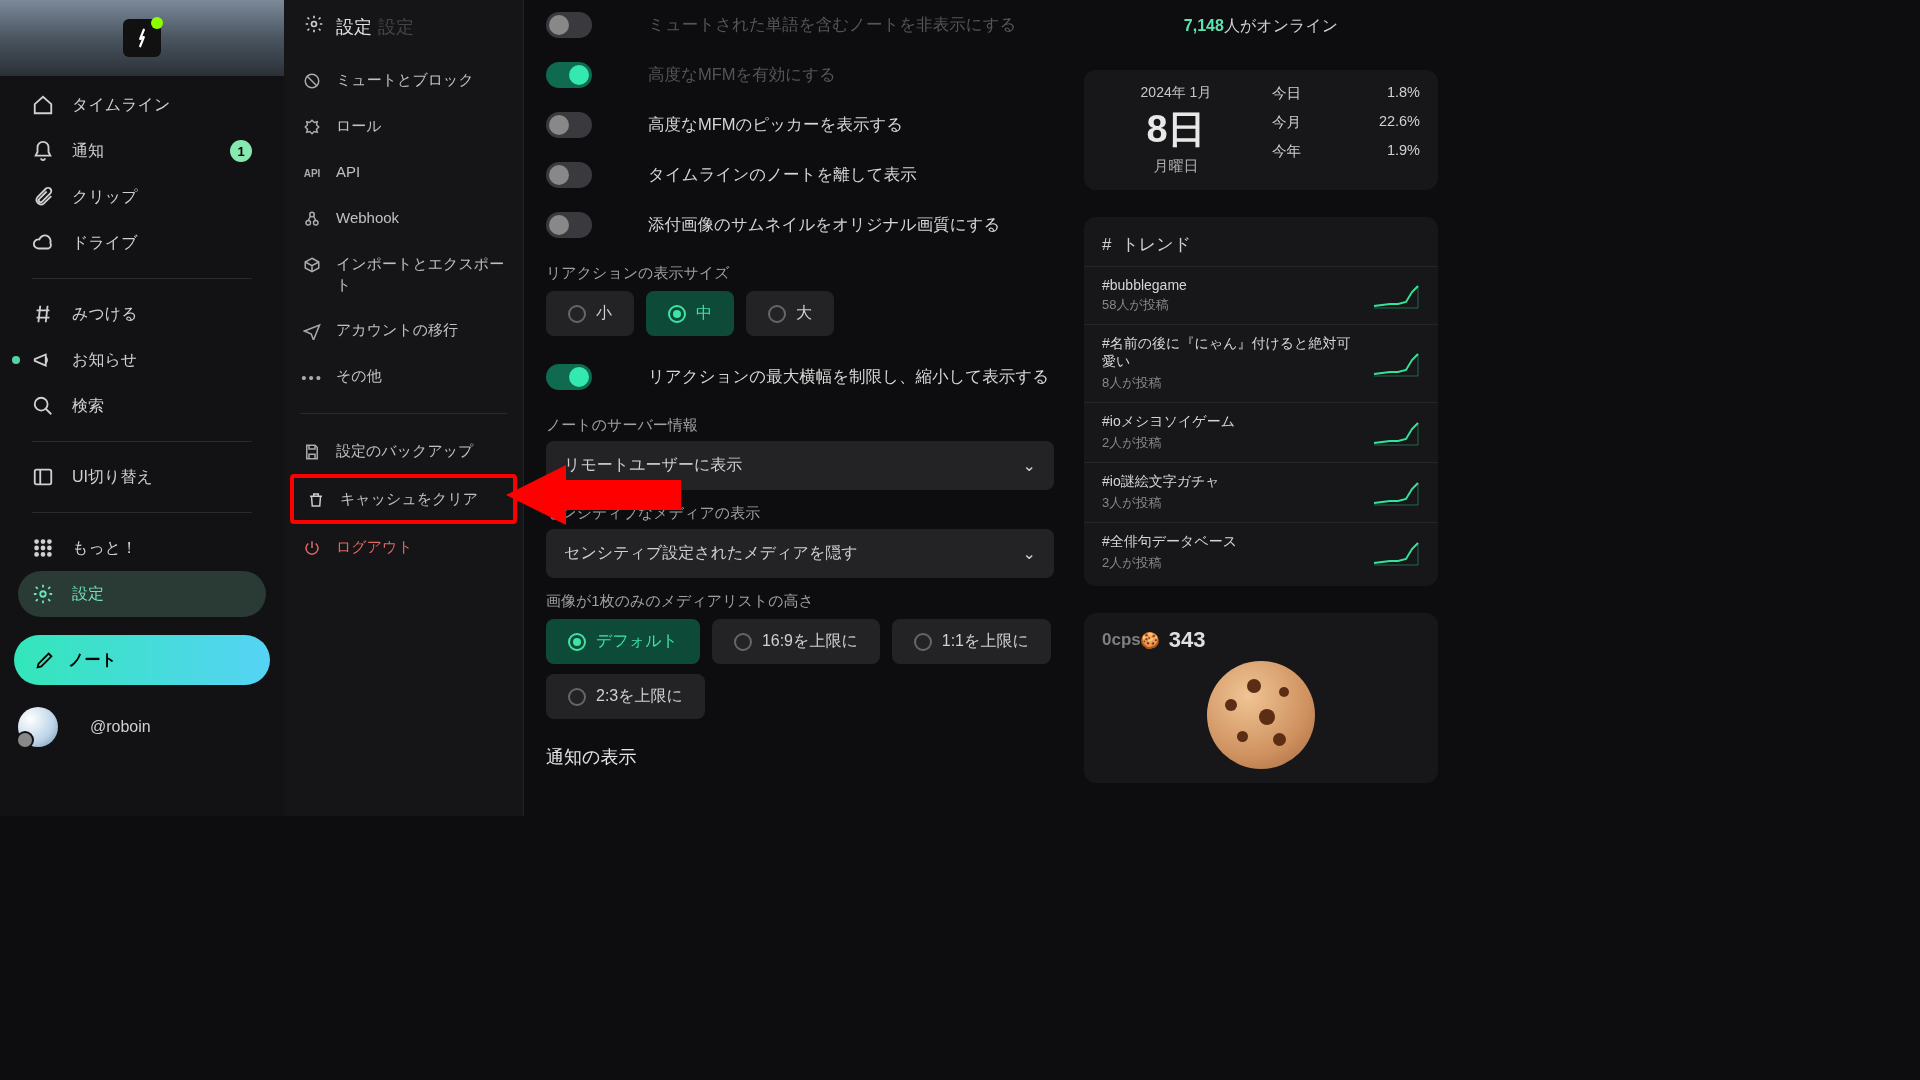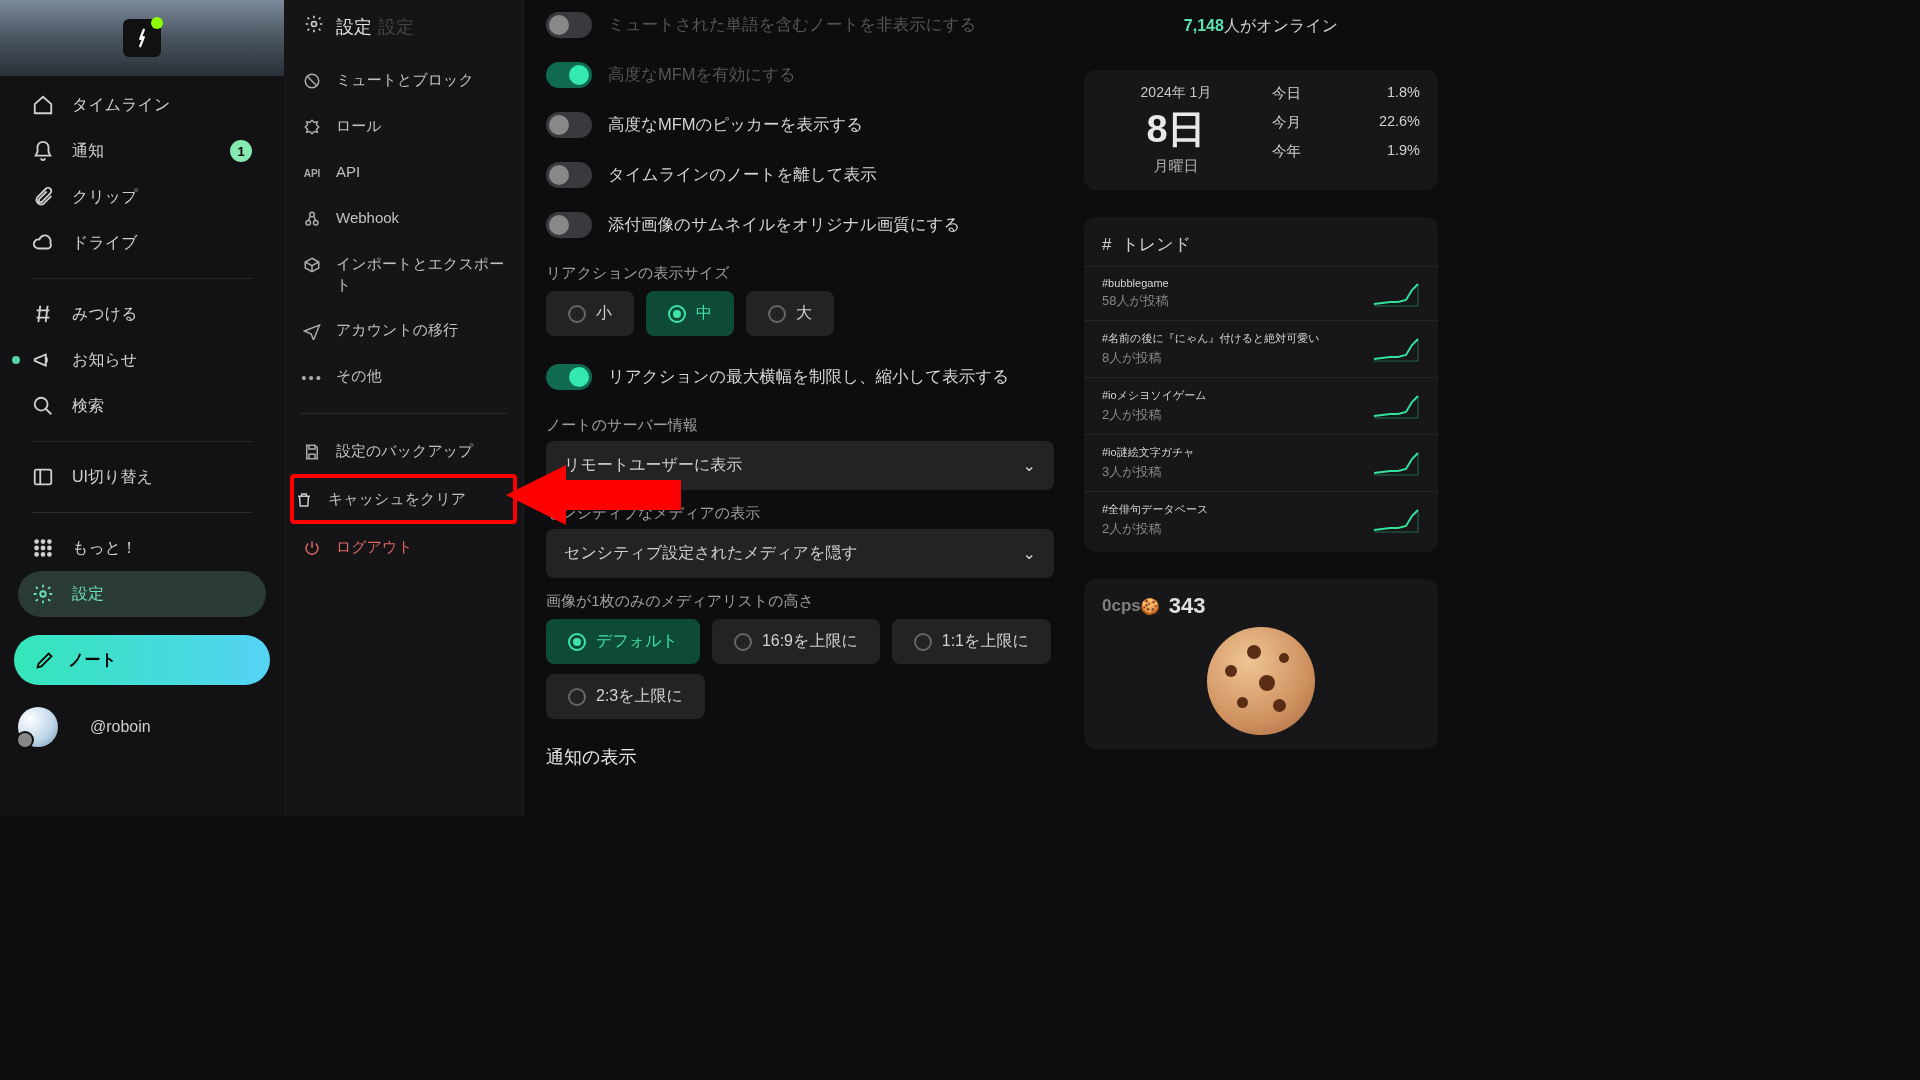--- a/index.html
+++ b/index.html
@@ -72,28 +72,28 @@
 }
 .settings-header span.ghost { color:#444; margin-left:-6px;}
 .set-list { padding: 4px 0; overflow-y:auto; flex:1;}
 .set-item {
   display:flex; align-items:flex-start; gap:14px; padding:12px 18px;
   color:#c0c0c0; cursor:pointer; font-size:15px;
 }
 .set-item .si-icon { width:20px; height:20px; display:flex; align-items:center; justify-content:center; flex-shrink:0; margin-top:2px;}
 .set-item .si-label { line-height:1.4; }
 .set-sep { height:1px; background:#2a2a2e; margin:14px 16px; }
-.set-item.highlighted { border:4px solid #ff0000; border-radius:4px; margin:0 6px; padding:10px 0;}
+.set-item.highlighted { border:4px solid #ff0000; border-radius:4px; margin:0 6px; padding:10px 12px;}
 .set-item.danger { color:#e06666; }
 
 .main {
   flex:1; padding: 0 22px 20px; overflow-y:auto;
 }
 .row { display:flex; align-items:center; gap:16px; padding:12px 0; }
-.row-label { font-size:16.5px; color:#d6d6d6; }
+.row-label { font-size:16.5px; color:#d6d6d6;margin-left:40px; }
 .row.dim .row-label { color:#555; }
 .toggle {
   width:46px; height:26px; border-radius:999px; background:#3a3a3e;
   position:relative; cursor:pointer; flex-shrink:0;
 }
 .toggle .knob { position:absolute; top:3px; left:3px; width:20px; height:20px; border-radius:50%; background:#888; }
 .toggle.on { background:#0f6a4f; }
 .toggle.on .knob { left:23px; background:#34e9b0; }
 .section-label { font-size:15px; color:#a0a0a0; margin-top:14px; margin-bottom:6px;}
 .radio-row { display:flex; gap:12px; margin:8px 0 16px;}
@@ -125,21 +125,21 @@
 .date-left { flex:1; text-align:center; }
 .date-ym { font-size:14px; color:#c8c8c8; }
 .date-day { font-size:38px; font-weight:600; color:#e8e8e8; margin:2px 0;}
 .date-wd { font-size:15px; color:#b0b0b0; }
 .stats { flex:1; display:flex; flex-direction:column; gap:10px; }
 .stat-row { display:flex; justify-content:space-between; font-size:14.5px;}
 .trend-card { background:#171719; border-radius:12px; padding:10px 0 4px;}
 .trend-header { display:flex; align-items:center; gap:10px; padding:6px 18px 10px; font-size:17px; color:#d0d0d0;}
 .trend-item { padding:10px 18px; border-top:1px solid #24242a; display:flex; align-items:center; gap:12px;}
 .trend-text { flex:1; }
-.trend-tag { font-size:11px; color:#d6d6d6; }
+.trend-tag { font-size:14px; color:#d6d6d6; }
 .trend-sub { font-size:13px; color:#888; margin-top:3px;}
 .spark { width:48px; height:28px; }
 .cookie-card { background:#171719; border-radius:12px; padding:14px 18px; display:flex; flex-direction:column; gap:4px;}
 .cookie-top { display:flex; justify-content:flex-start; align-items:center;font-weight:bold;}
 .cps { color:#7f7f7f; font-size:17px;}
 .cookie-count { color:#e0e0e0; font-size:22px; display:flex; align-items:center; gap:8px;}
 .cookie-vis { display:flex; justify-content:center; margin-top:4px;}
 .cookie { width:108px; height:108px; border-radius:50%; background: radial-gradient(circle at 38% 32%, #f0c494, #cf9260 60%, #a8673d 100%); position:relative;}
 .chip { position:absolute; border-radius:50%; background:#5a2d14;}
 

